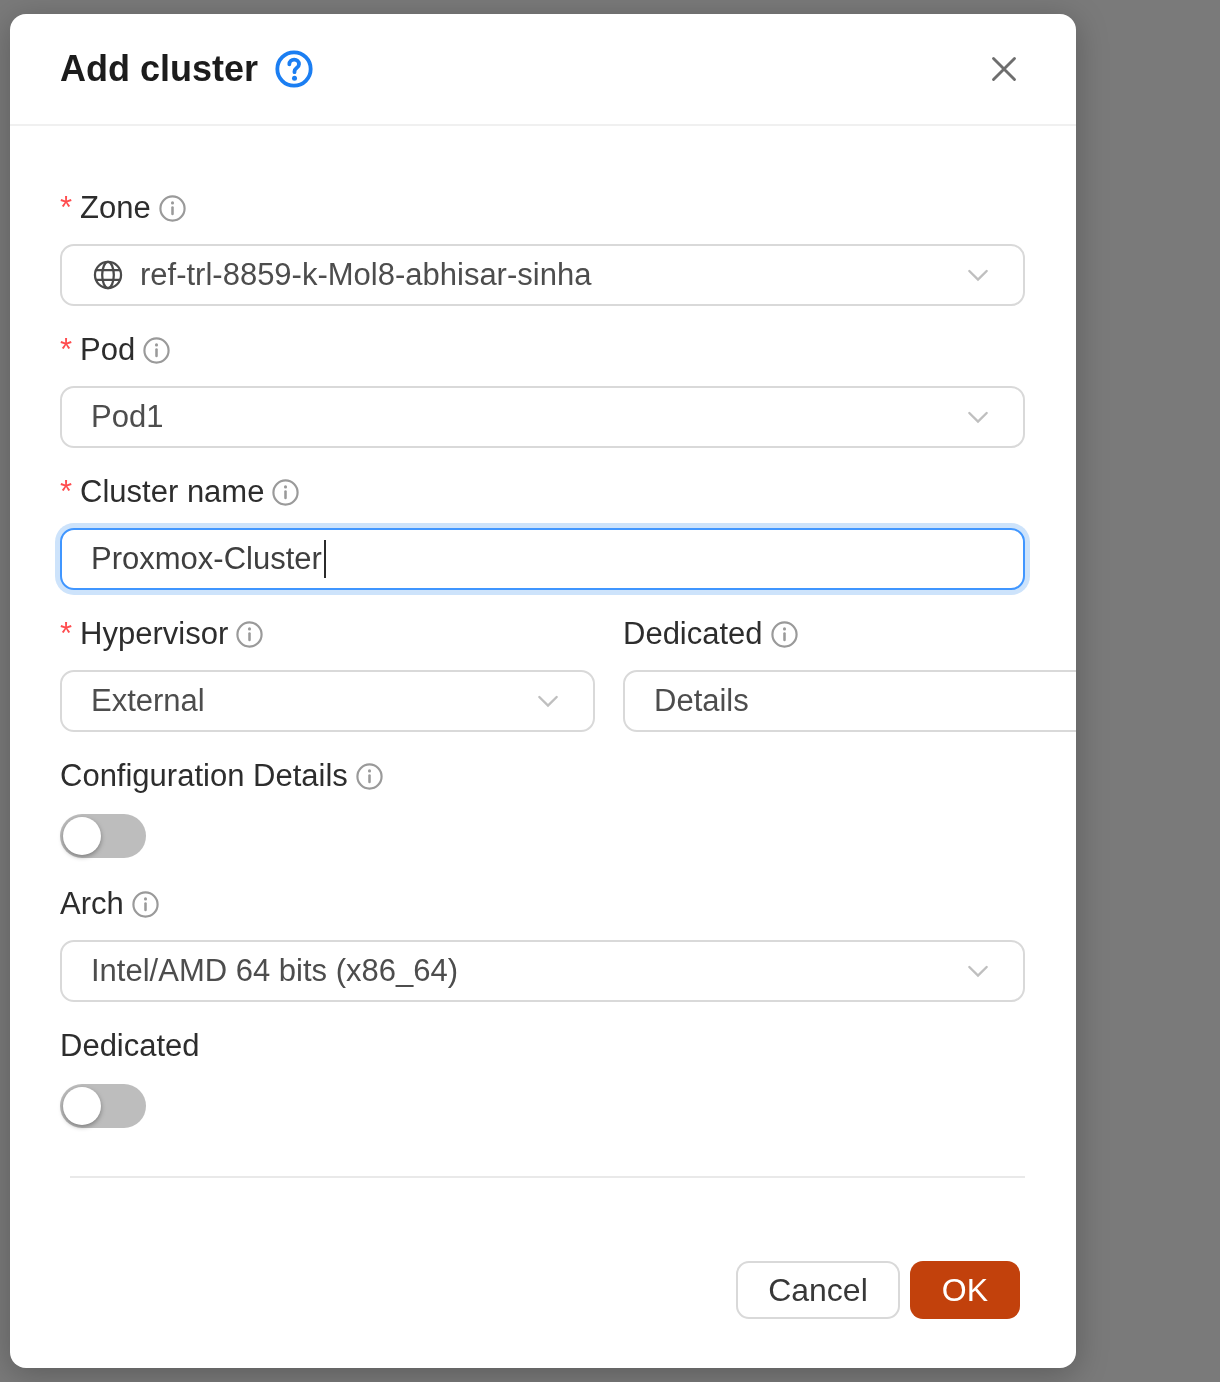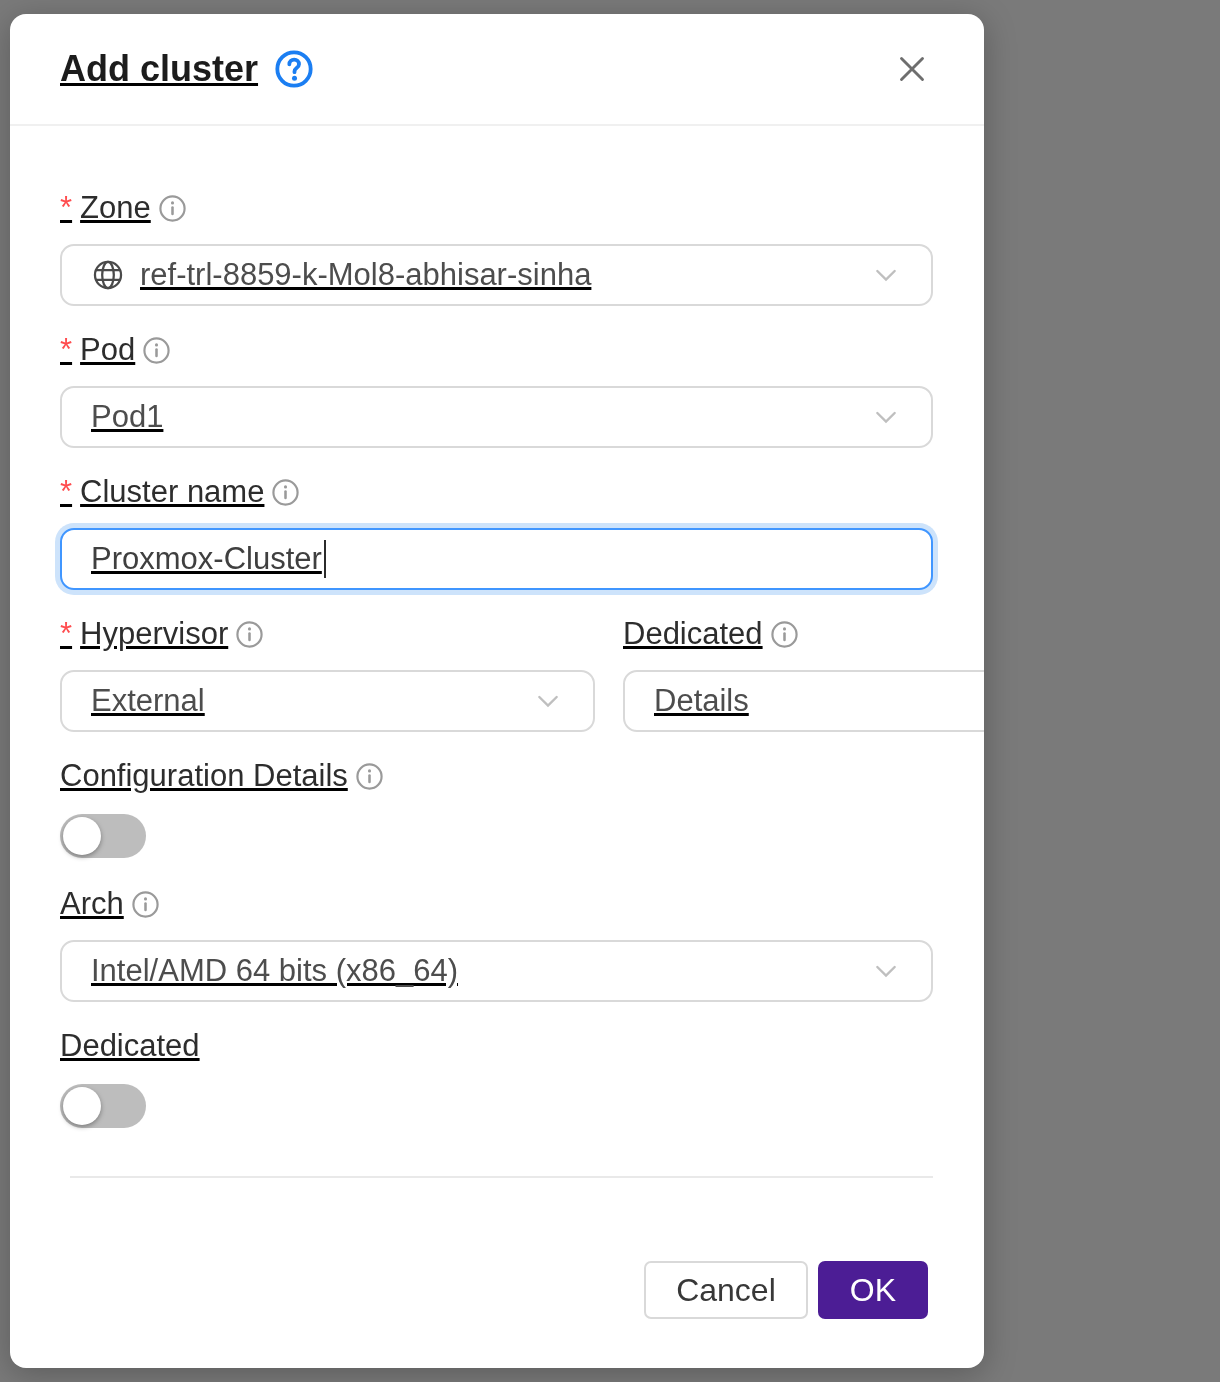--- a/index.html
+++ b/index.html
@@ -5,25 +5,24 @@
   html,body{margin:0;padding:0;}
   body{
     width:1220px;height:1382px;
     background:#7a7a7a;
     font-family:"Liberation Sans","DejaVu Sans",sans-serif;
     position:relative;
     -webkit-font-smoothing:antialiased;
   }
   .modal{
     position:absolute;left:10px;top:14px;
-    width:974px;height:1354px;
+    width:1066px;height:1354px;
     background:#ffffff;border-radius:16px;
     box-shadow:0 6px 32px rgba(0,0,0,.25);
     overflow:hidden;
-    text-decoration:underline;
   }
   
   .modal-header{
     height:112px;border-bottom:2px solid #f0f0f0;
     display:flex;align-items:center;justify-content:space-between;
     padding:0 50px;box-sizing:border-box;
   }
   .title-wrap{display:flex;align-items:center;gap:16px;}
   .modal-title{font-size:36px;font-weight:600;color:#1c1c1c;}
   .q-icon{display:flex;align-items:center;cursor:pointer;}
@@ -68,29 +67,29 @@
   .toggle-item{margin-bottom:28px;}
   .toggle-item .label-row{margin-bottom:20px;margin-top:21px;}
   
   .footer-divider{
     position:absolute;left:60px;right:51px;bottom:190px;height:2px;background:#e9e9e9;
   }
   .modal-footer{
     position:absolute;bottom:49px;right:56px;display:flex;gap:10px;align-items:center;
   }
   .btn{
-    height:58px;border-radius:7px;font-size:32px;
+    height:58px;border-radius:13px;font-size:32px;
     font-family:"Liberation Sans","DejaVu Sans",sans-serif;
     display:flex;align-items:center;justify-content:center;cursor:pointer;border:none;
   }
   .btn-cancel{
     background:#fff;border:2px solid #d9d9d9;color:#383838;padding:0 30px;
   }
   .btn-ok{
-    background:#4c1d95;color:#ffffff;padding:0 32px;min-width:108px;box-sizing:border-box;
+    background:#c2410c;color:#ffffff;padding:0 32px;min-width:108px;box-sizing:border-box;
   }
 </style>
 </head>
 <body>
 
 <div class="modal">
 
   <div class="modal-header">
     <div class="title-wrap">
       <span class="modal-title">Add cluster</span>

